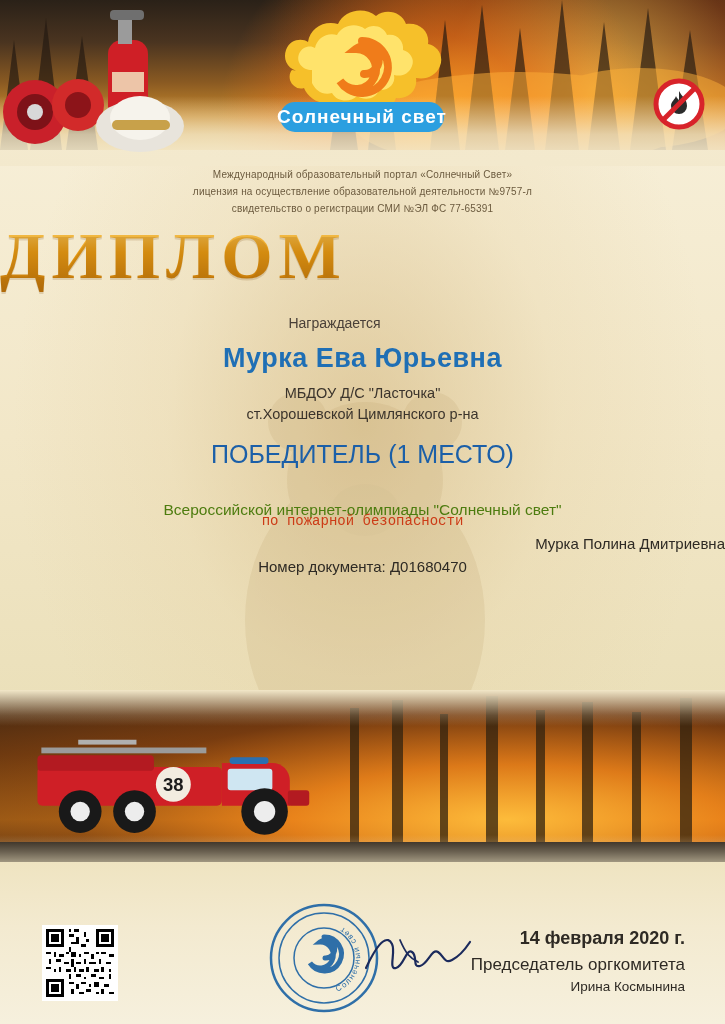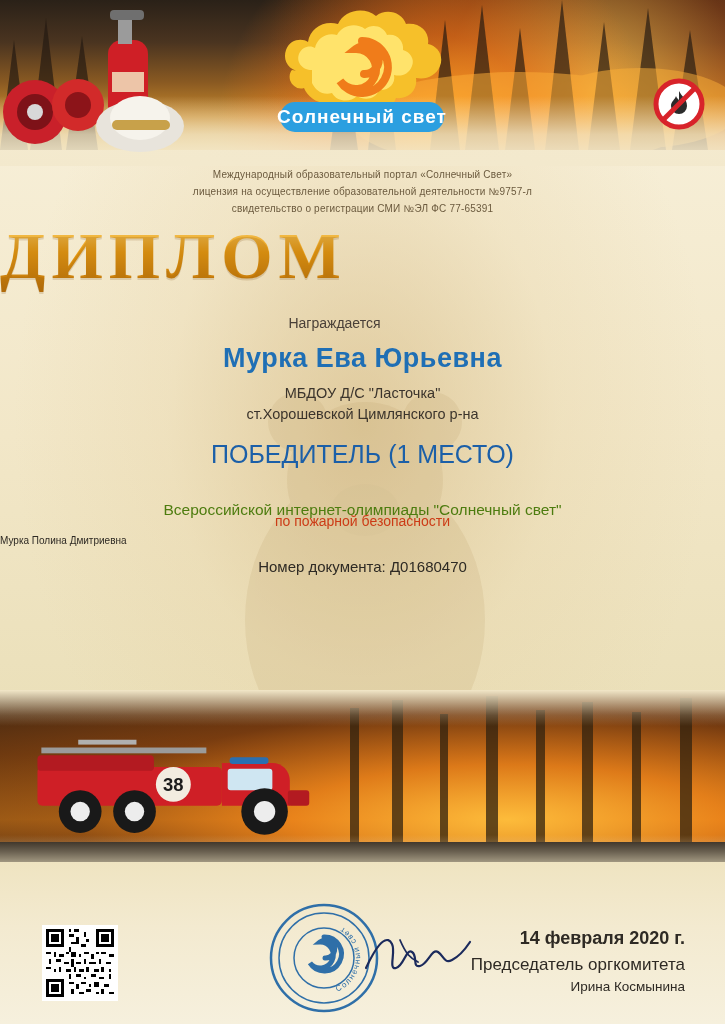--- a/index.html
+++ b/index.html
@@ -137,26 +137,27 @@
     font-size: 15.5px;
     color: #4d7c0f;
     margin-top: 16px;
   }
   .subject-line {
     position: absolute;
     left: 0; top: 513px; width: 725px;
     text-align: center;
     font-size: 14px;
     color: #cc3b16;
+    font-family: Liberation Mono, monospace;
   }
   .teacher-line {
     position: absolute;
     left: 0; top: 535px; width: 725px;
-    text-align: left;
-    font-size: 10px;
+    text-align: right;
+    font-size: 15px;
     color: #2e2a24;
   }
   .docnum-line {
     position: absolute;
     left: 0; top: 558px; width: 725px;
     text-align: center;
     font-size: 15px;
     color: #2e2a24;
   }
 

